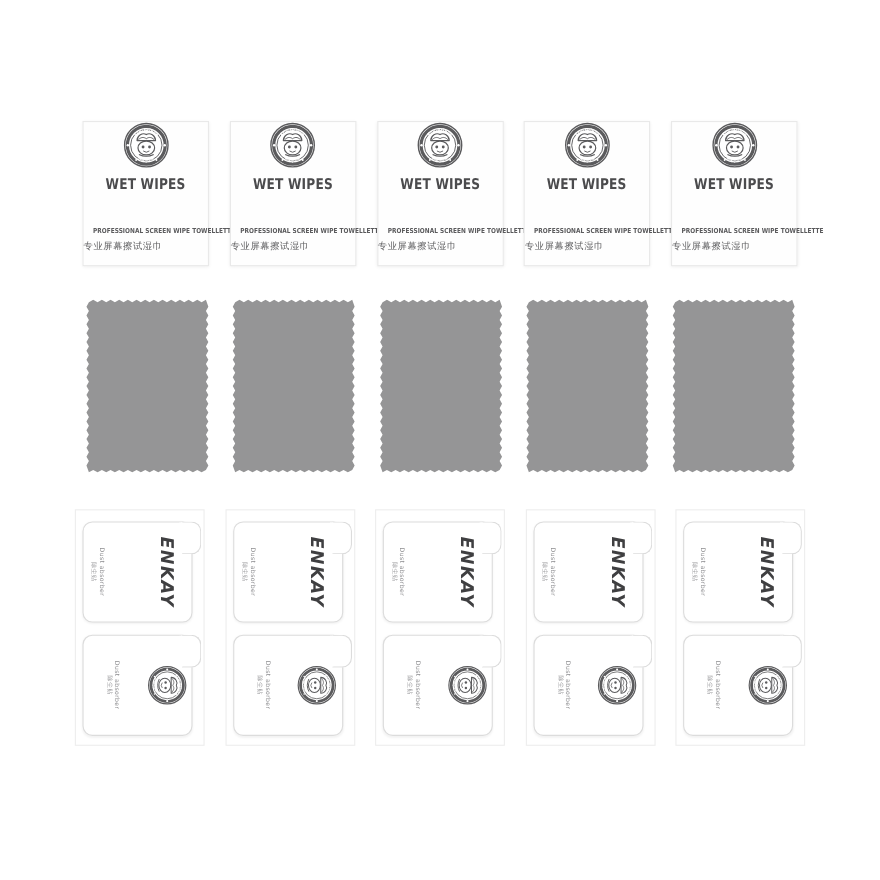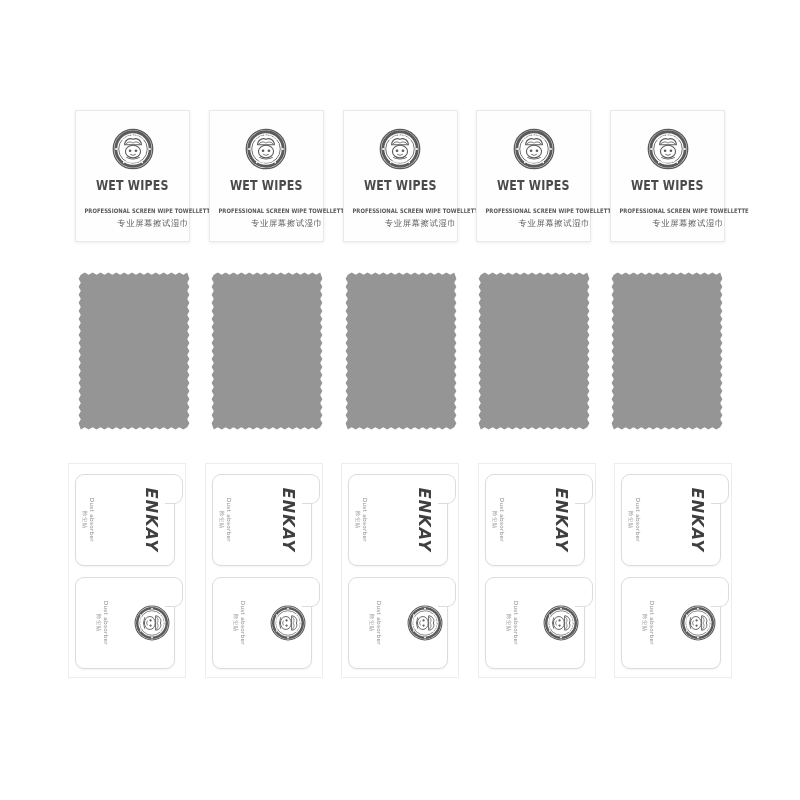--- a/index.html
+++ b/index.html
@@ -36,21 +36,21 @@
     position: relative;
     width: 115px;
     height: 132px;
     background: #fefefe;
     border: 1px solid #e9e9e9;
     box-shadow: 0 1px 3px rgba(0,0,0,0.07);
     display: flex;
     flex-direction: column;
     align-items: center;
     box-sizing: border-box;
-    padding-top: 17px;
+    padding-top: 0;
   }
 
   
   .emblem {
     display: block;
   }
   .emblem-top { width: 42px; height: 42px; }
 
   .wipe-title {
     margin-top: 9px;
@@ -73,21 +73,21 @@
     font-size: 6.2px;
     letter-spacing: 0.05px;
     color: #5a5a5c;
     transform: scaleX(0.85);
     white-space: nowrap;
   }
   .wipe-sub-cn {
     position: absolute;
     bottom: 12px;
     left: 0; right: 0;
-    text-align: right;
+    text-align: left;
     font-family: Liberation Mono, monospace;
     font-size: 8.4px;
     letter-spacing: 0.6px;
     color: #5d5d5f;
     white-space: nowrap;
   }
 
   
   .row-cloths {
     position: absolute;

